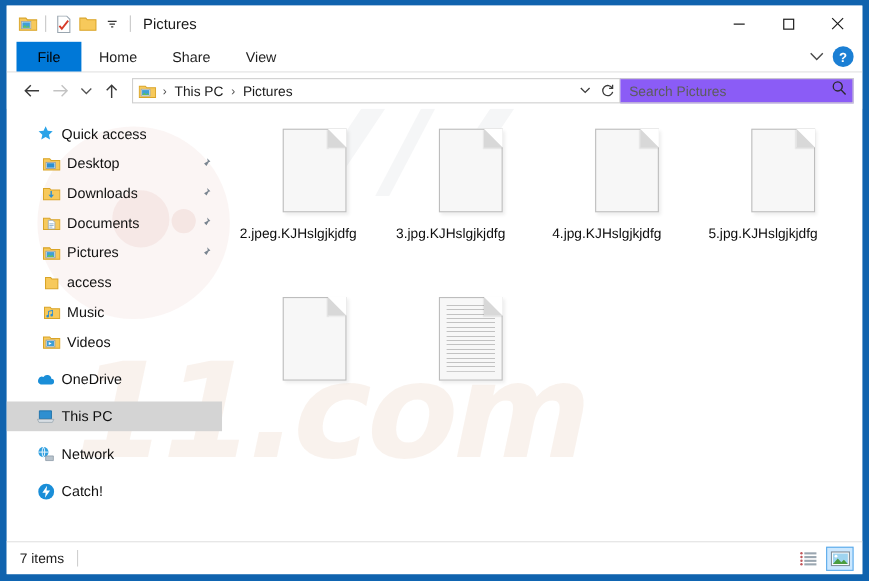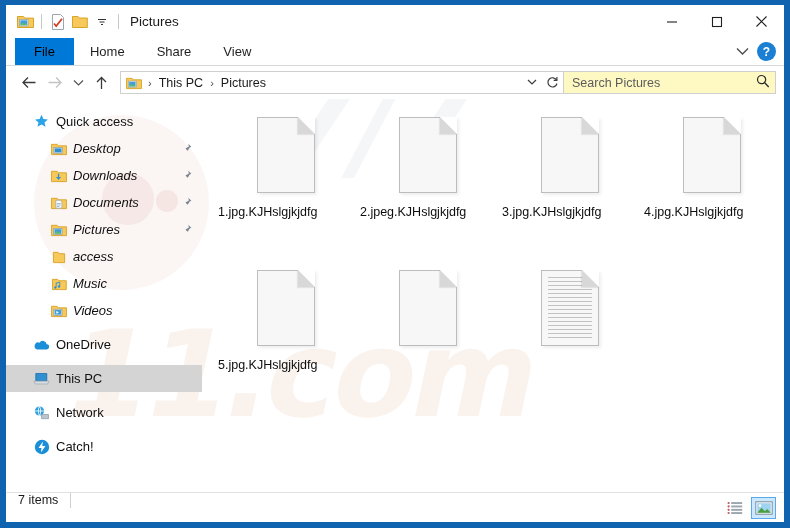--- a/index.html
+++ b/index.html
@@ -186,21 +186,21 @@
     width: 21px; height: 21px;
     display: flex; align-items: center; justify-content: center;
     color: #3c3c3c;
     flex: 0 0 auto;
   }
   .searchbox {
     width: 212px;
     height: 23px;
     border: 1px solid #cfcfcf;
     border-left: none;
-    background: #fef9c3;
+    background: #8b5cf6;
     display: flex;
     align-items: center;
     padding: 0 5px 0 8px;
     flex: 0 0 auto;
   }
   .search-input {
     flex: 1;
     border: none;
     outline: none;
     font-size: 12.5px;
@@ -244,21 +244,21 @@
     display: flex; align-items: center; justify-content: center;
     margin-right: 6px;
   }
   .nav-item .ni-label { overflow: hidden; text-overflow: ellipsis; }
   .nav-item .pin {
     margin-left: auto;
     width: 12px; height: 12px;
     display: flex; align-items: center; justify-content: center;
   }
   .lvl0 { padding-left: 27px; }
-  .lvl1 { padding-left: 44px; font-style: italic; }
+  .lvl1 { padding-left: 32px; }
   .group-gap { height: 7px; }
 
   
   .filearea {
     flex: 1;
     position: relative;
     overflow: hidden;
     padding: 14px 0 0 12px;
   }
   .grid {
@@ -317,20 +317,21 @@
       transparent 1px, transparent 4px
     );
   }
 
   
   .statusbar {
     height: 30px;
     flex: 0 0 auto;
     border-top: 1px solid #e2e2e2;
     display: flex;
+    align-items: center;
     padding: 0 8px 0 12px;
     position: relative;
     z-index: 3;
     background: #fff;
   }
   .status-text {
     font-size: 12.5px;
     color: #1a1a1a;
   }
   .status-divider {
@@ -644,26 +645,20 @@
               <path d="M8.8 2.6L4.5 9h3l-.6 4.6L11.5 7h-3.2z" fill="#fff"></path>
             </svg>
           </span>
           <span class="ni-label">Catch!</span>
         </div>
       </div>
 
       <div class="filearea">
         <div class="grid">
 
-          <div class="tile">
-            <div class="tile-icon">
-                <div class="doc"></div>
-              </div>
-            <div class="tile-label">1.jpg.KJHslgjkjdfg</div>
-          </div>
 
           <div class="tile">
             <div class="tile-icon">
                 <div class="doc"></div>
               </div>
             <div class="tile-label">2.jpeg.KJHslgjkjdfg</div>
           </div>
 
           <div class="tile">
             <div class="tile-icon">

